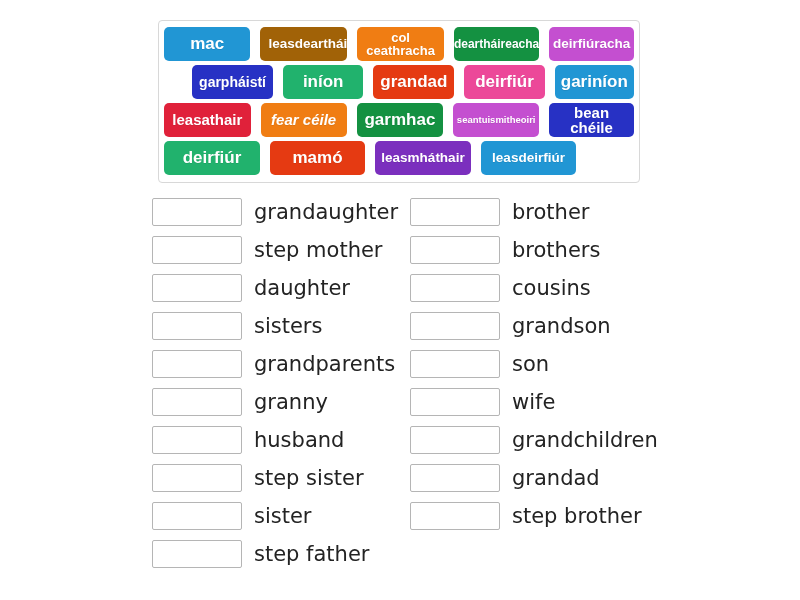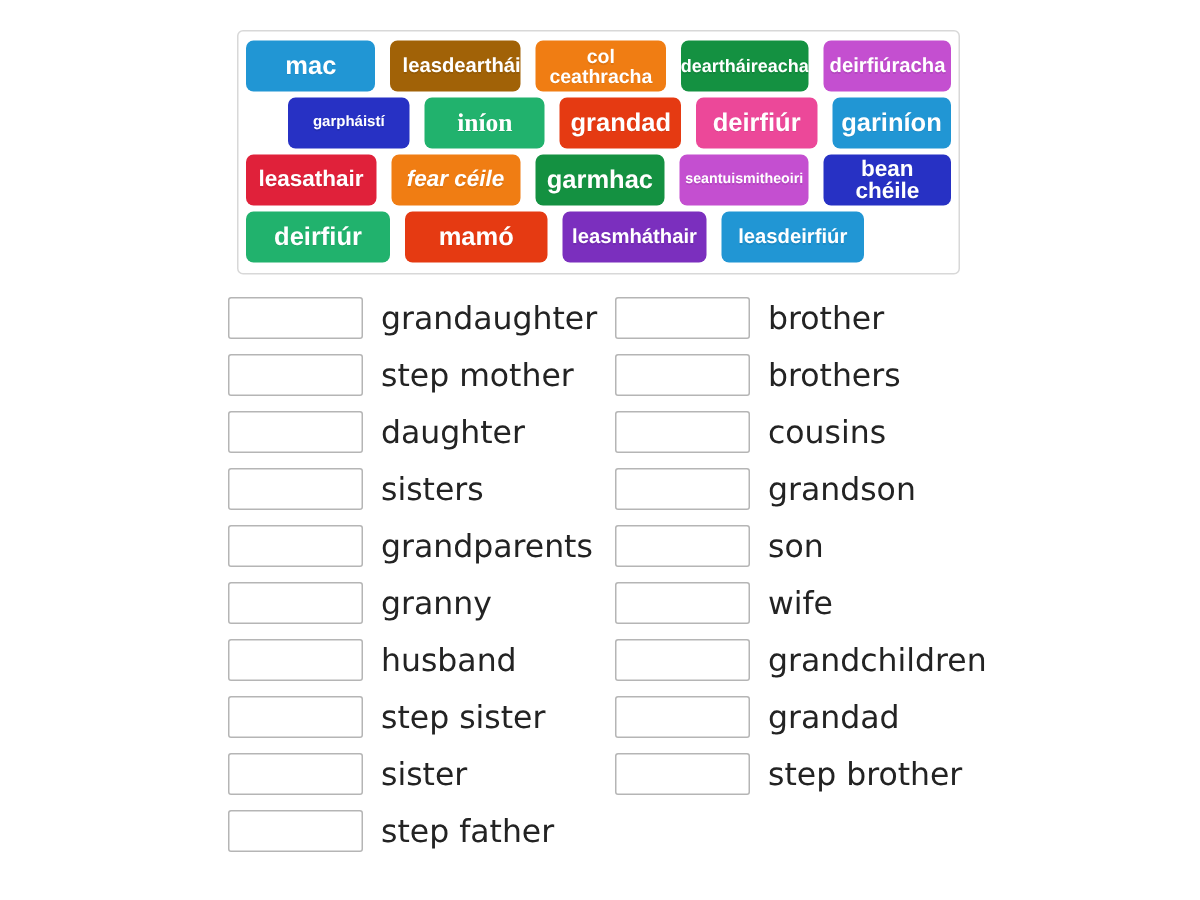--- a/index.html
+++ b/index.html
@@ -100,22 +100,22 @@
 
 <div id="word-bank">
     <div class="tile-row">
       <div class="tile" style="background: rgb(33, 150, 212); width: 96px; font-size: 17px;">mac</div>
       <div class="tile" style="background: #a16207; width: 95px; font-size: 13.5px; padding-left: 16px;">leasdeartháir</div>
       <div class="tile" style="background: rgb(240, 125, 19); width: 96px; font-size: 13px;">col ceathracha</div>
       <div class="tile" style="background: rgb(20, 145, 65); width: 95px; font-size: 12px;">deartháireacha</div>
       <div class="tile" style="background: rgb(196, 79, 208); width: 94px; font-size: 13.5px;">deirfiúracha</div>
     </div>
     <div class="tile-row">
-      <div class="tile" style="background: rgb(39, 49, 196); width: 96px; font-size: 10px; margin-left: 28px;">garpháistí</div>
-      <div class="tile" style="background: rgb(33, 178, 109); width: 95px; font-size: 17px; font-family: Liberation Serif, serif;">iníon</div>
+      <div class="tile" style="background: rgb(39, 49, 196); width: 96px; font-size: 14px; margin-left: 28px;">garpháistí</div>
+      <div class="tile" style="background: rgb(33, 178, 109); width: 95px; font-size: 17px;">iníon</div>
       <div class="tile" style="background: rgb(229, 58, 18); width: 96px; font-size: 17px;">grandad</div>
       <div class="tile" style="background: #ec4899; width: 95px; font-size: 17px;">deirfiúr</div>
       <div class="tile" style="background: rgb(33, 150, 212); width: 94px; font-size: 17px;">gariníon</div>
     </div>
     <div class="tile-row">
       <div class="tile" style="background: rgb(224, 33, 58); width: 96px; font-size: 15px;">leasathair</div>
       <div class="tile" style="background: rgb(240, 125, 19); width: 95px; font-size: 15px; font-style: italic;">fear céile</div>
       <div class="tile" style="background: rgb(20, 145, 65); width: 96px; font-size: 17px;">garmhac</div>
       <div class="tile" style="background: rgb(196, 79, 208); width: 95px; font-size: 9.5px;">seantuismitheoiri</div>
       <div class="tile" style="background: rgb(39, 49, 196); width: 94px; font-size: 15px;">bean chéile</div>

